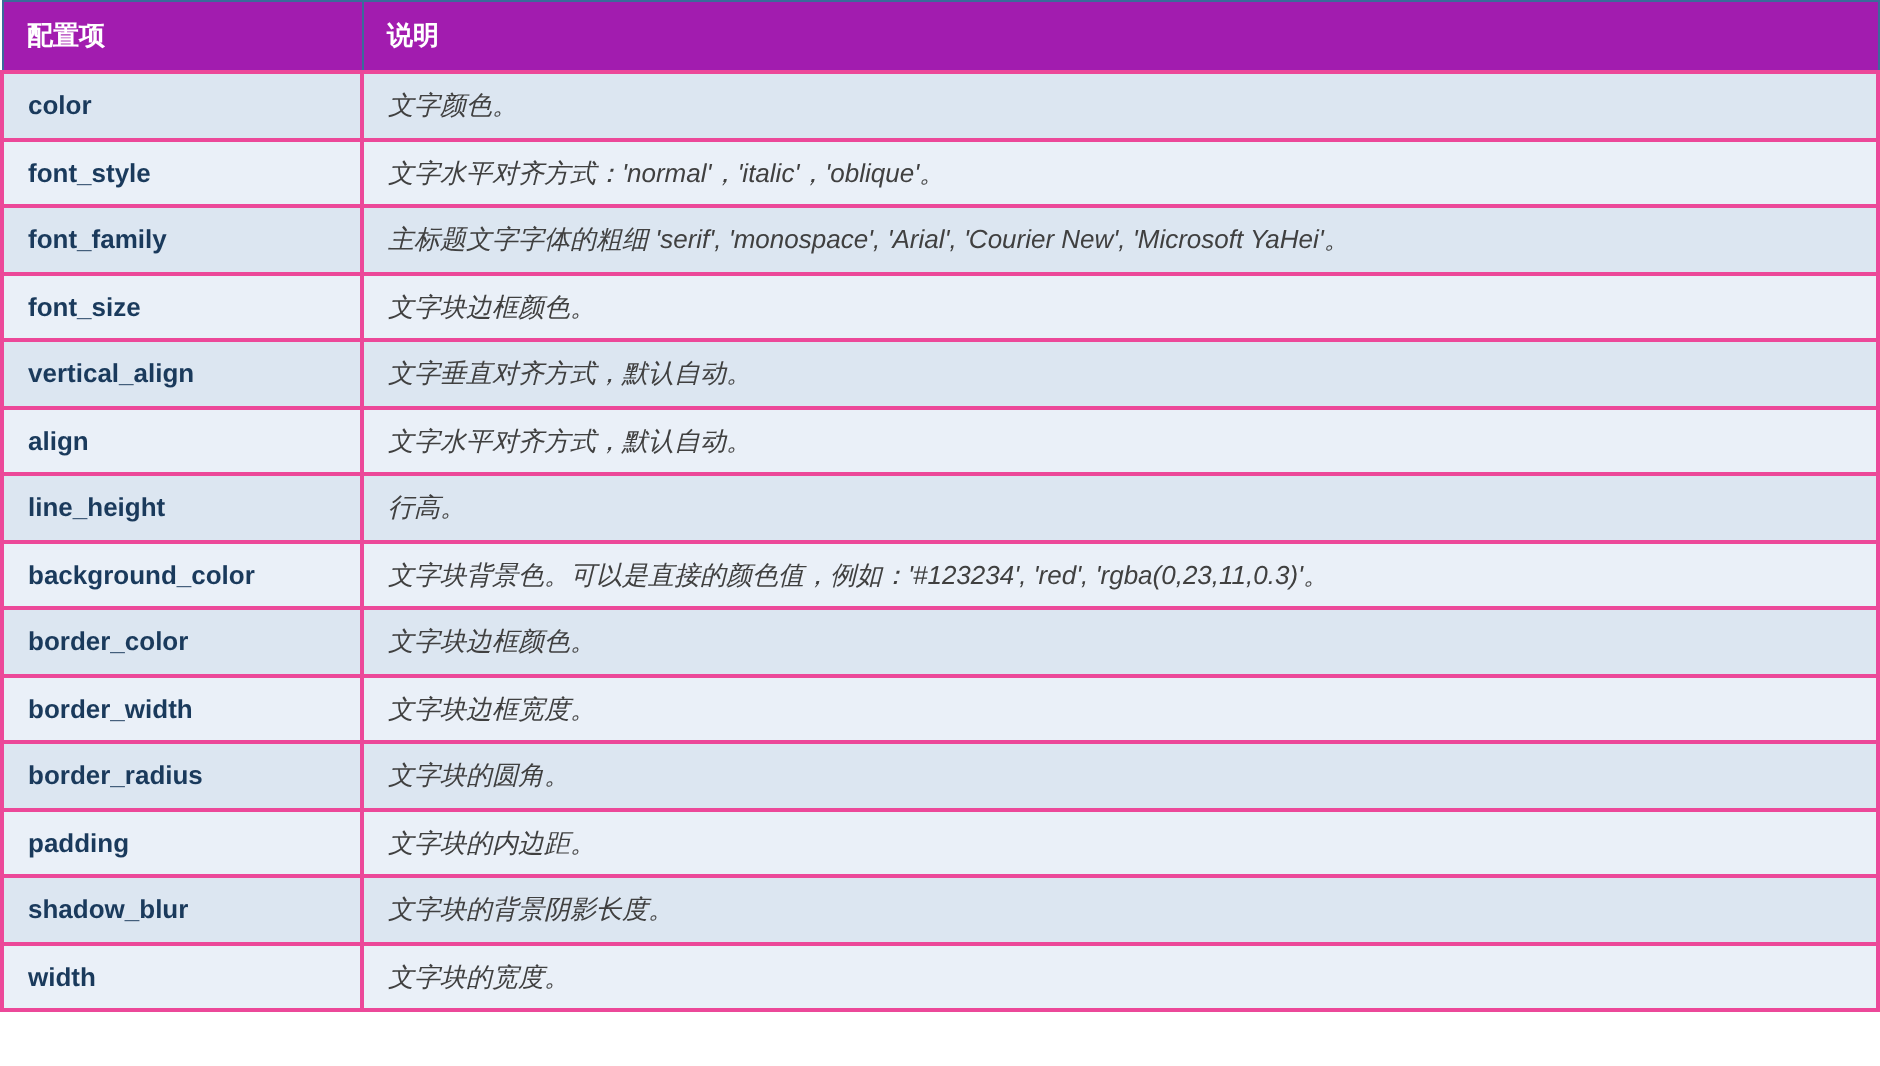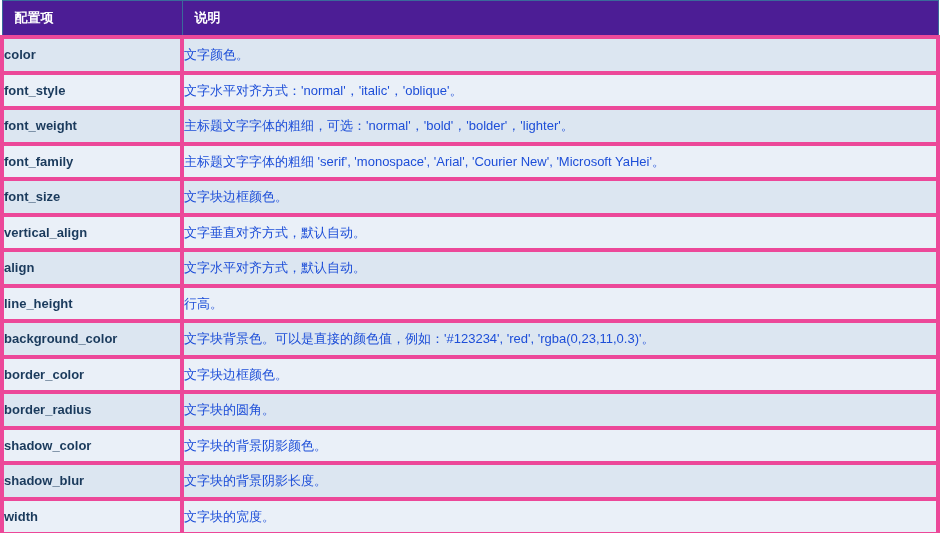--- a/index.html
+++ b/index.html
@@ -12,73 +12,70 @@
       font-size: 13px;
       background: #fff;
       width: 940px;
       min-height: 533px;
     }
     table {
       width: 100%;
       border-collapse: collapse;
     }
     thead tr {
-      background-color: #4c1d95;
+      background-color: #a21caf;
       color: #fff;
     }
     thead th {
       padding: 8px 12px;
       text-align: left;
       font-weight: bold;
       border: 1px solid #3a6a9a;
     }
     tbody tr:nth-child(odd) {
       background-color: #dce6f1;
     }
     tbody tr:nth-child(even) {
       background-color: #eaf0f8;
     }
     tbody td {
-      padding: 6px 0;
-      border: 4px solid #ec4899;
+      padding: 6px 12px;
+      border: 2px solid #ec4899;
       vertical-align: top;
       line-height: 1.5;
     }
     tbody td:first-child {
       font-weight: bold;
       color: #1a3a5c;
       white-space: nowrap;
       width: 180px;
     }
     tbody td:last-child {
-      color: #1d4ed8;
+      color: #404040;
+      font-style: italic;
     }
   </style>
 </head>
 <body>
 
 <table>
   <thead>
     <tr>
       <th>配置项</th>
       <th>说明</th>
     </tr>
   </thead>
   <tbody id="table-body">
   <tr>
         <td>color</td>
         <td>文字颜色。</td>
       </tr>
       <tr>
         <td>font_style</td>
         <td>文字水平对齐方式：'normal'，'italic'，'oblique'。</td>
-      </tr>
-      <tr>
-        <td>font_weight</td>
-        <td>主标题文字字体的粗细，可选：'normal'，'bold'，'bolder'，'lighter'。</td>
       </tr>
       <tr>
         <td>font_family</td>
         <td>主标题文字字体的粗细 'serif', 'monospace', 'Arial', 'Courier New', 'Microsoft YaHei'。</td>
       </tr>
       <tr>
         <td>font_size</td>
         <td>文字块边框颜色。</td>
       </tr>
       <tr>
@@ -95,26 +92,30 @@
       </tr>
       <tr>
         <td>background_color</td>
         <td>文字块背景色。可以是直接的颜色值，例如：'#123234', 'red', 'rgba(0,23,11,0.3)'。</td>
       </tr>
       <tr>
         <td>border_color</td>
         <td>文字块边框颜色。</td>
       </tr>
       <tr>
+        <td>border_width</td>
+        <td>文字块边框宽度。</td>
+      </tr>
+      <tr>
         <td>border_radius</td>
         <td>文字块的圆角。</td>
       </tr>
       <tr>
-        <td>shadow_color</td>
-        <td>文字块的背景阴影颜色。</td>
+        <td>padding</td>
+        <td>文字块的内边距。</td>
       </tr>
       <tr>
         <td>shadow_blur</td>
         <td>文字块的背景阴影长度。</td>
       </tr>
       <tr>
         <td>width</td>
         <td>文字块的宽度。</td>
       </tr>
     </tbody>

